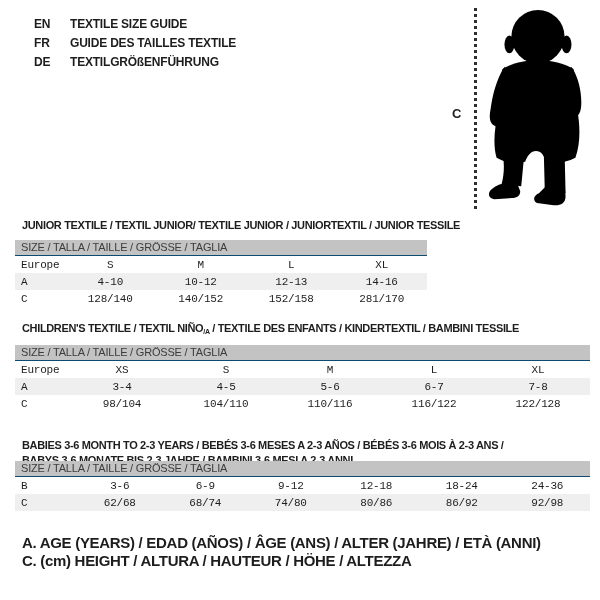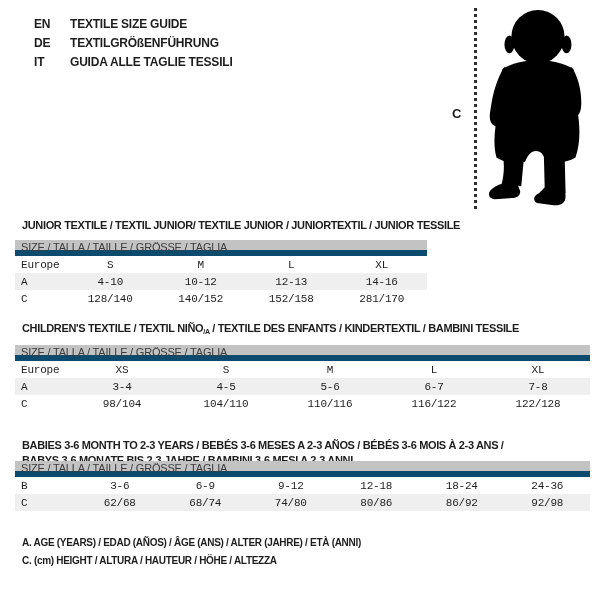--- a/index.html
+++ b/index.html
@@ -33,48 +33,48 @@
   .t3-title { top:430px; left:22px; line-height:15px;margin-top:8px; }
   .sub-a { font-size:7px; vertical-align:-2px; }
 
   
   .tbl-wrap { left:15px; }
   .t1-wrap { top:240px; width:412px; }
   .t2-wrap { top:345px; width:575px; }
   .t3-wrap { top:461px; width:575px; }
   .size-bar {
     height:16px; line-height:15px;
-    background:#c3c3c3; border-bottom:6px solid #0c4a6e;
+    background:#c3c3c3; border-bottom:1px solid #0c4a6e;
     font-size:11px; color:#3c3c3c; padding-left:6px;
     letter-spacing:-0.2px; white-space:nowrap;
   }
   table { width:100%; border-collapse:collapse; table-layout:fixed; }
   td { height:17px; font-size:11px; text-align:center; letter-spacing:-0.2px; padding:0; vertical-align:middle;font-family:Liberation Mono, monospace; }
   td.rowlabel { text-align:left; padding-left:6px; }
   .t1-wrap td.rowlabel { width:50px; }
   .t2-wrap td.rowlabel { width:55px; }
   .t3-wrap td.rowlabel { width:62px; }
   tr.alt { background:#efefef; }
 
   
   .footnotes { top:534px; left:22px; }
-  .footnote { line-height:17.5px; font-size:10px; font-weight:bold; letter-spacing:-0.3px; white-space:nowrap; }
+  .footnote { line-height:17.5px; font-size:15px; font-weight:bold; letter-spacing:-0.3px; white-space:nowrap; }
 </style>
 </head>
 <body>
 
 <div class="abs lang-list">
   <div class="lang-row">
     <span class="lang-code">EN</span><span>TEXTILE SIZE GUIDE</span>
   </div>
   <div class="lang-row">
-    <span class="lang-code">DE</span><span>TEXTILGRÖßENFÜHRUNG</span>
+    <span class="lang-code">FR</span><span>GUIDE DES TAILLES TEXTILE</span>
   </div>
   <div class="lang-row">
-    <span class="lang-code">IT</span><span>GUIDA ALLE TAGLIE TESSILI</span>
+    <span class="lang-code">DE</span><span>TEXTILGRÖßENFÜHRUNG</span>
   </div>
 </div>
 
 <div class="abs height-label">C</div>
 <div class="abs height-line"></div>
 <div class="abs toddler">
   <svg width="100" height="202" viewBox="0 0 100 205" xmlns="http://www.w3.org/2000/svg">
     <g fill="#000000">
 
       <ellipse cx="52" cy="29" rx="27" ry="27"></ellipse>

